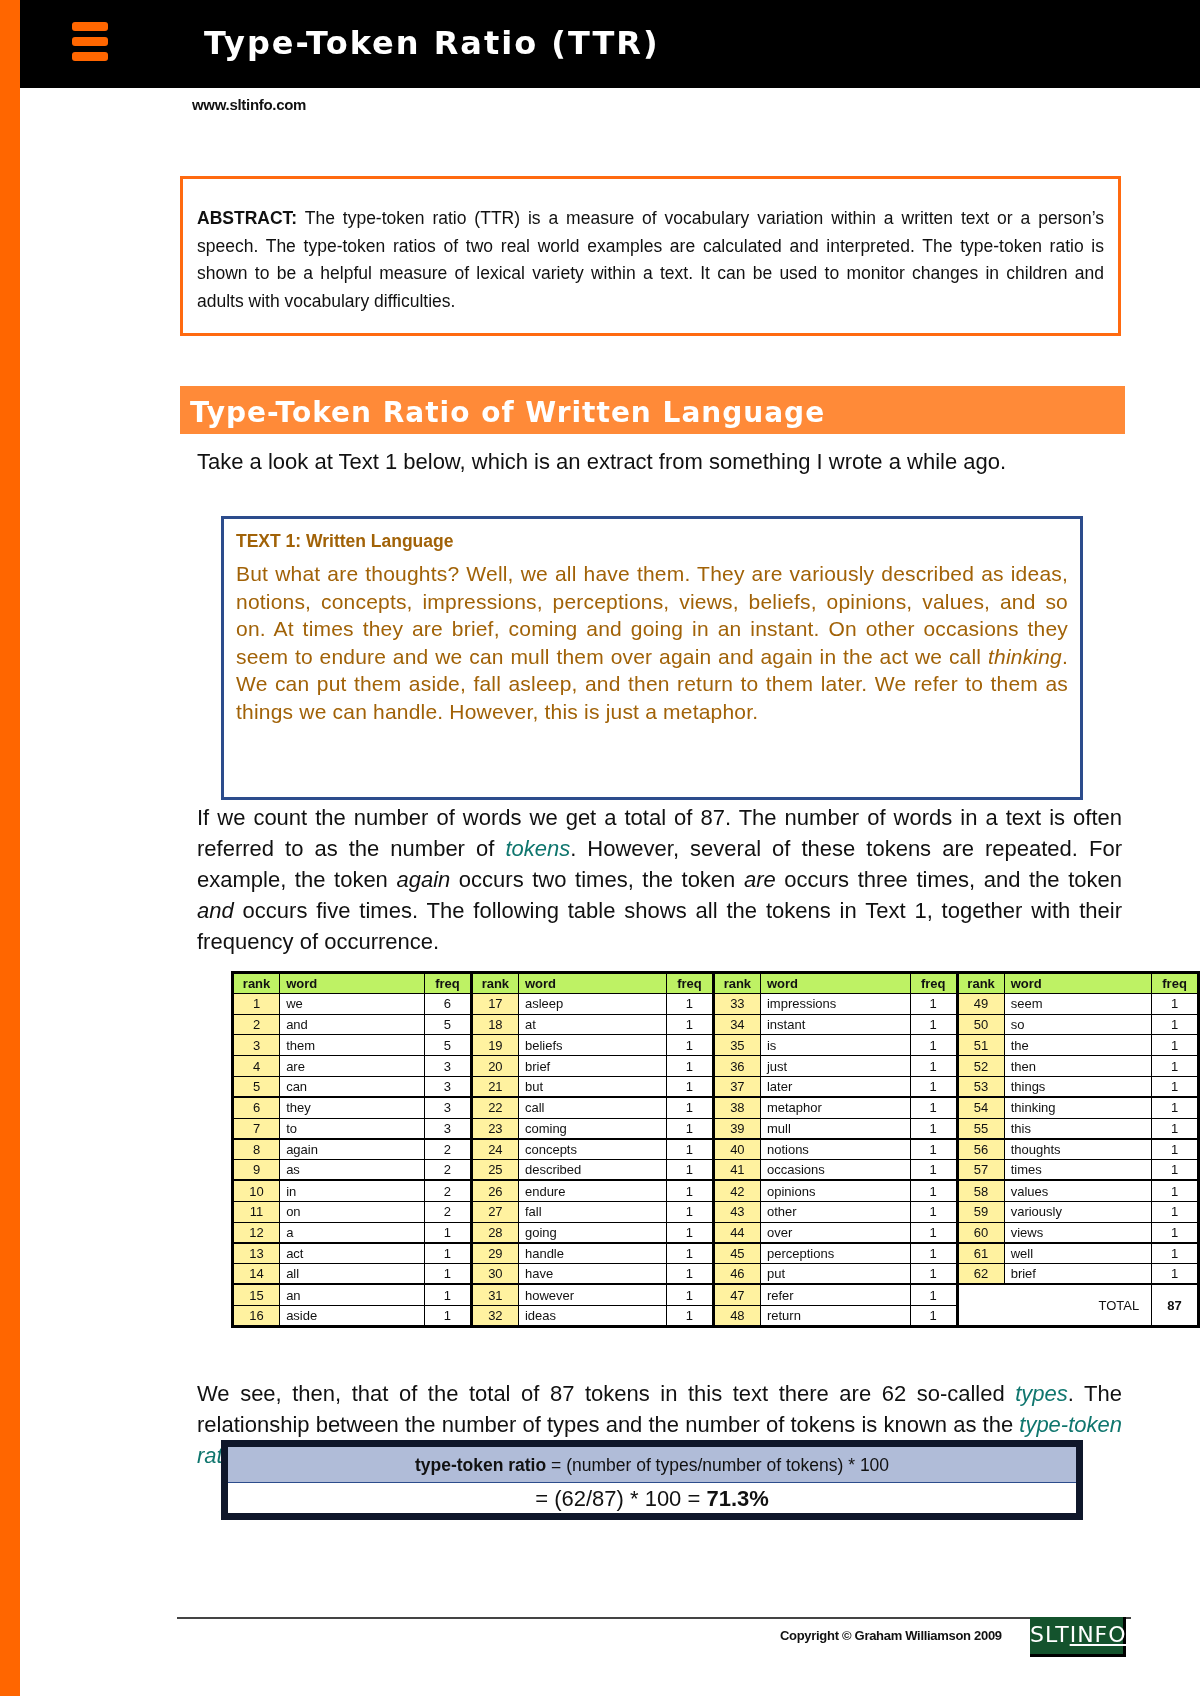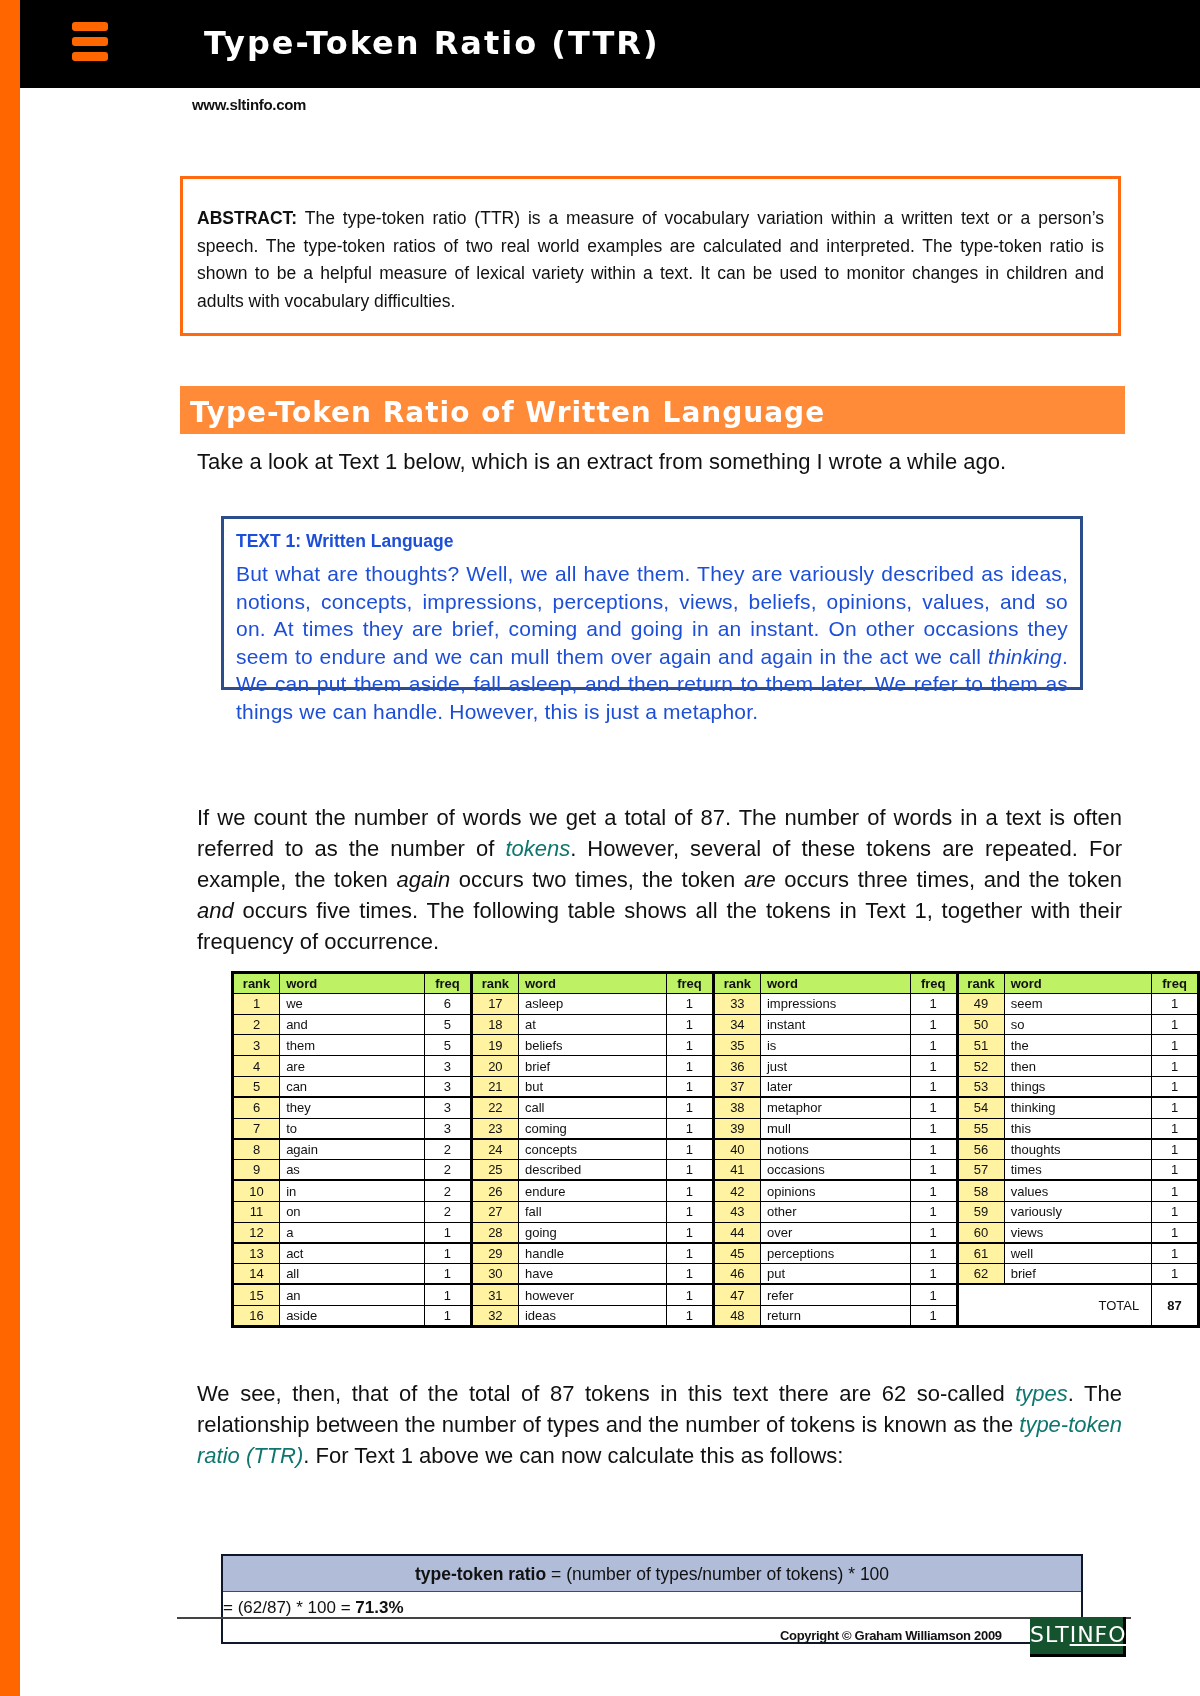--- a/index.html
+++ b/index.html
@@ -15,39 +15,39 @@
   .site-url { position: absolute; left: 184px; top: 96px; font-size: 15px; font-weight: bold; letter-spacing: -0.3px; margin-left: 8px; }
 
   .abstract-box { position: absolute; left: 180px; top: 176px; width: 941px; height: 160px; border: 3px solid #ff6a10; padding: 26px 14px 18px 14px; font-size: 17.5px; line-height: 27.5px; text-align: justify; }
   .abstract-box b { font-weight: bold; }
 
   .section-bar { position: absolute; left: 180px; top: 386px; width: 945px; height: 48px; background: #ff8a38; color: #fff; font-size: 28px; font-weight: bold; letter-spacing: 1px; padding: 10px 10px; font-family: "DejaVu Sans", sans-serif; }
 
   .para { position: absolute; left: 197px; width: 925px; font-size: 22px; line-height: 31px; text-align: justify; }
   .orange-i { color: #0f766e; font-style: italic; }
 
-  .text1-box { position: absolute; left: 221px; top: 516px; width: 862px; height: 174px; border: 3px solid #2c4c8c; padding: 12px 12px 0 12px; color: #1d4ed8; }
+  .text1-box { position: absolute; left: 221px; top: 516px; width: 862px; height: 284px; border: 3px solid #2c4c8c; padding: 12px 12px 0 12px; color: #a16207; }
   .text1-title { font-weight: bold; font-size: 17.5px; margin-bottom: 8px; }
   .text1-body { font-size: 21px; line-height: 27.5px; text-align: justify; letter-spacing: 0.2px; }
 
   .freq-table { position: absolute; left: 231px; top: 971px; border-collapse: collapse; font-size: 13px; border: 3px solid #000; }
   .freq-table td, .freq-table th { border: 1px solid #000; height: 20.8px; padding: 0 6px; }
   .freq-table th { background: #bef264; font-weight: bold; text-align: left; }
   .freq-table th.c, .freq-table td.c { text-align: center; }
   .freq-table td.rank { background: #fff2a0; text-align: center; width: 48px; }
   .freq-table .w-word { width: 160px; }
   .freq-table .w-freq { width: 48px; }
   .freq-table .grp { border-left: 3px solid #000; }
   .freq-table tr.thick td { border-top: 2px solid #000; }
   .total-label { text-align: right !important; padding-right: 12px !important; }
   .total-val { text-align: center; font-weight: bold; }
 
-  .formula-box { position: absolute; left: 221px; top: 1554px; width: 862px; height: 90px; border: 2px solid #0f172a; }
+  .formula-box { position: absolute; left: 221px; top: 1440px; width: 862px; height: 80px; border: 7px solid #0f172a; }
   .formula-row1 { height: 36px; background: #b0bcd8; text-align: center; font-size: 17.5px; line-height: 36px; border-bottom: 1px solid #2c4c8c; }
-  .formula-row2 { height: 32px; text-align: left; font-size: 17px; line-height: 32px; }
+  .formula-row2 { height: 32px; text-align: center; font-size: 22px; line-height: 32px; }
 
   .footer-line { position: absolute; left: 177px; top: 1617px; width: 954px; height: 2px; background: #444; }
   .copyright { position: absolute; left: 780px; top: 1628px; font-size: 13px; font-weight: bold; letter-spacing: -0.3px; }
   .logo { position: absolute; left: 1030px; top: 1617px; width: 96px; height: 40px; background: #14532d; border-right: 3px solid #000; border-bottom: 3px solid #000; color: #fff; font-size: 22px; text-align: center; line-height: 36px; font-family: "DejaVu Sans", sans-serif; letter-spacing: 1px; }
   .logo u { text-decoration: underline; }
 </style>
 </head>
 <body>
 
 <div class="left-stripe"></div>

